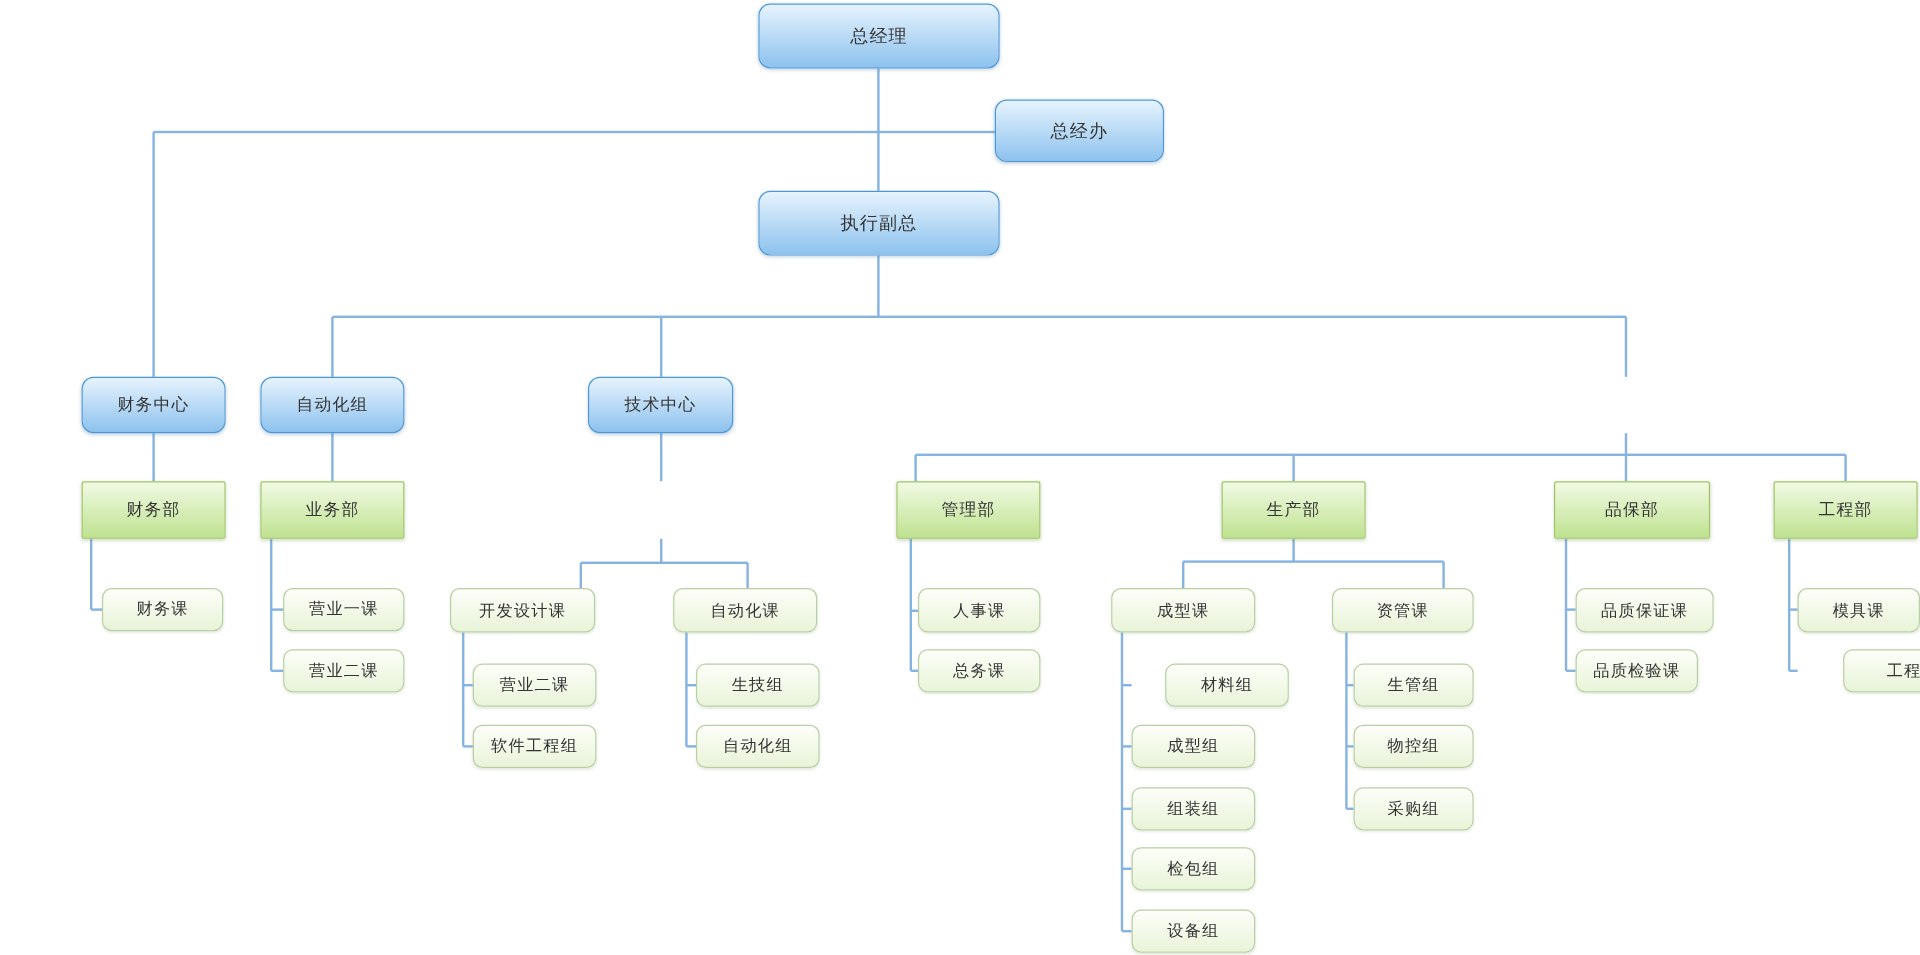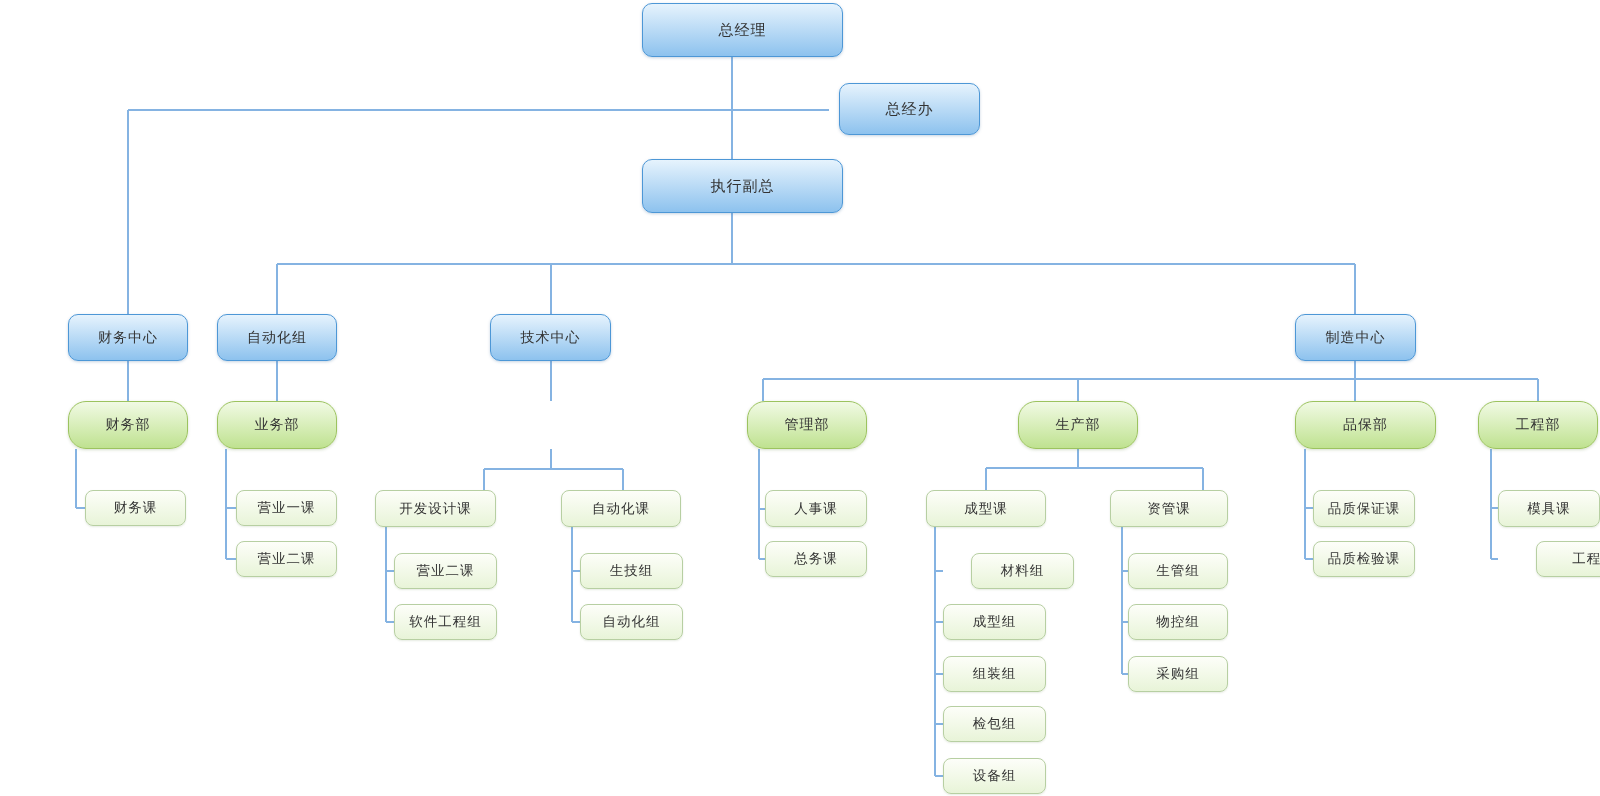--- a/index.html
+++ b/index.html
@@ -25,33 +25,32 @@
     letter-spacing: 1px;
     white-space: nowrap;
     cursor: default;
   }
   .executive {
     background: linear-gradient(to bottom, var(--blue-top), var(--blue-bottom));
     border: 1.5px solid var(--blue-border);
     border-radius: 10px;
     font-size: 15px;
     box-shadow: 0 1px 3px rgba(90, 130, 170, 0.35);
-    margin-left: 10px;
   }
   .center {
     background: linear-gradient(to bottom, var(--blue-top), var(--blue-bottom));
     border: 1.5px solid var(--blue-border);
     border-radius: 10px;
     font-size: 14px;
     box-shadow: 0 1px 3px rgba(90, 130, 170, 0.35);
   }
   .department {
     background: linear-gradient(to bottom, var(--green-top), var(--green-bottom));
     border: 1.5px solid var(--green-border);
-    border-radius: 18px;
+    border-radius: 2px;
     font-size: 14px;
     box-shadow: 0 1px 3px rgba(120, 150, 90, 0.3);
   }
   .section {
     background: linear-gradient(to bottom, var(--lightgreen-top), var(--lightgreen-bottom));
     border: 1px solid var(--lightgreen-border);
     border-radius: 8px;
     font-size: 13.5px;
     box-shadow: 0 1px 2px rgba(130, 155, 110, 0.2);
   }
@@ -117,37 +116,36 @@
     <div class="edge" style="left: 1305px; top: 558.25px; width: 8px; height: 1.5px;"></div>
     <div class="edge" style="left: 1490.25px; top: 449px; width: 1.5px; height: 110px;"></div>
     <div class="edge" style="left: 1491px; top: 507.25px; width: 7px; height: 1.5px;"></div>
     <div class="edge" style="left: 1491px; top: 558.25px; width: 7px; height: 1.5px;"></div>
     <div class="node executive" style="left: 632px; top: 3px; width: 201px; height: 54px;">总经理</div>
     <div class="node executive" style="left: 829px; top: 83px; width: 141px; height: 52px;">总经办</div>
     <div class="node executive" style="left: 632px; top: 159px; width: 201px; height: 54px;">执行副总</div>
     <div class="node center" style="left: 68px; top: 314px; width: 120px; height: 47px;">财务中心</div>
     <div class="node center" style="left: 217px; top: 314px; width: 120px; height: 47px;">自动化组</div>
     <div class="node center" style="left: 490px; top: 314px; width: 121px; height: 47px;">技术中心</div>
-    <div class="node center" style="left: 1295px; top: 314px; width: 121px; height: 47px;">制造中心</div>
     <div class="node department" style="left: 68px; top: 401px; width: 120px; height: 48px;">财务部</div>
     <div class="node department" style="left: 217px; top: 401px; width: 120px; height: 48px;">业务部</div>
     <div class="node department" style="left: 747px; top: 401px; width: 120px; height: 48px;">管理部</div>
     <div class="node department" style="left: 1018px; top: 401px; width: 120px; height: 48px;">生产部</div>
-    <div class="node department" style="left: 1295px; top: 401px; width: 141px; height: 48px;">品保部</div>
+    <div class="node department" style="left: 1295px; top: 401px; width: 130px; height: 48px;">品保部</div>
     <div class="node department" style="left: 1478px; top: 401px; width: 120px; height: 48px;">工程部</div>
     <div class="node section" style="left: 85px; top: 490px; width: 101px; height: 36px;">财务课</div>
     <div class="node section" style="left: 236px; top: 490px; width: 101px; height: 36px;">营业一课</div>
     <div class="node section" style="left: 236px; top: 541px; width: 101px; height: 36px;">营业二课</div>
     <div class="node section" style="left: 375px; top: 490px; width: 121px; height: 37px;">开发设计课</div>
     <div class="node section" style="left: 561px; top: 490px; width: 120px; height: 37px;">自动化课</div>
     <div class="node section" style="left: 765px; top: 490px; width: 102px; height: 37px;">人事课</div>
     <div class="node section" style="left: 765px; top: 541px; width: 102px; height: 36px;">总务课</div>
     <div class="node section" style="left: 926px; top: 490px; width: 120px; height: 37px;">成型课</div>
     <div class="node section" style="left: 1110px; top: 490px; width: 118px; height: 37px;">资管课</div>
-    <div class="node section" style="left: 1313px; top: 490px; width: 102px; height: 37px;">品质保证课</div>
+    <div class="node section" style="left: 1313px; top: 490px; width: 115px; height: 37px;">品质保证课</div>
     <div class="node section" style="left: 1313px; top: 541px; width: 102px; height: 36px;">品质检验课</div>
     <div class="node section" style="left: 1498px; top: 490px; width: 102px; height: 37px;">模具课</div>
     <div class="node section" style="left: 1498px; top: 541px; width: 116px; height: 36px; margin-left: 38px;">工程课</div>
     <div class="node section" style="left: 394px; top: 553px; width: 103px; height: 36px;">营业二课</div>
     <div class="node section" style="left: 394px; top: 604px; width: 103px; height: 36px;">软件工程组</div>
     <div class="node section" style="left: 580px; top: 553px; width: 103px; height: 36px;">生技组</div>
     <div class="node section" style="left: 580px; top: 604px; width: 103px; height: 36px;">自动化组</div>
     <div class="node section" style="left: 943px; top: 553px; width: 103px; height: 36px; margin-left: 28px;">材料组</div>
     <div class="node section" style="left: 943px; top: 604px; width: 103px; height: 36px;">成型组</div>
     <div class="node section" style="left: 943px; top: 656px; width: 103px; height: 36px;">组装组</div>

